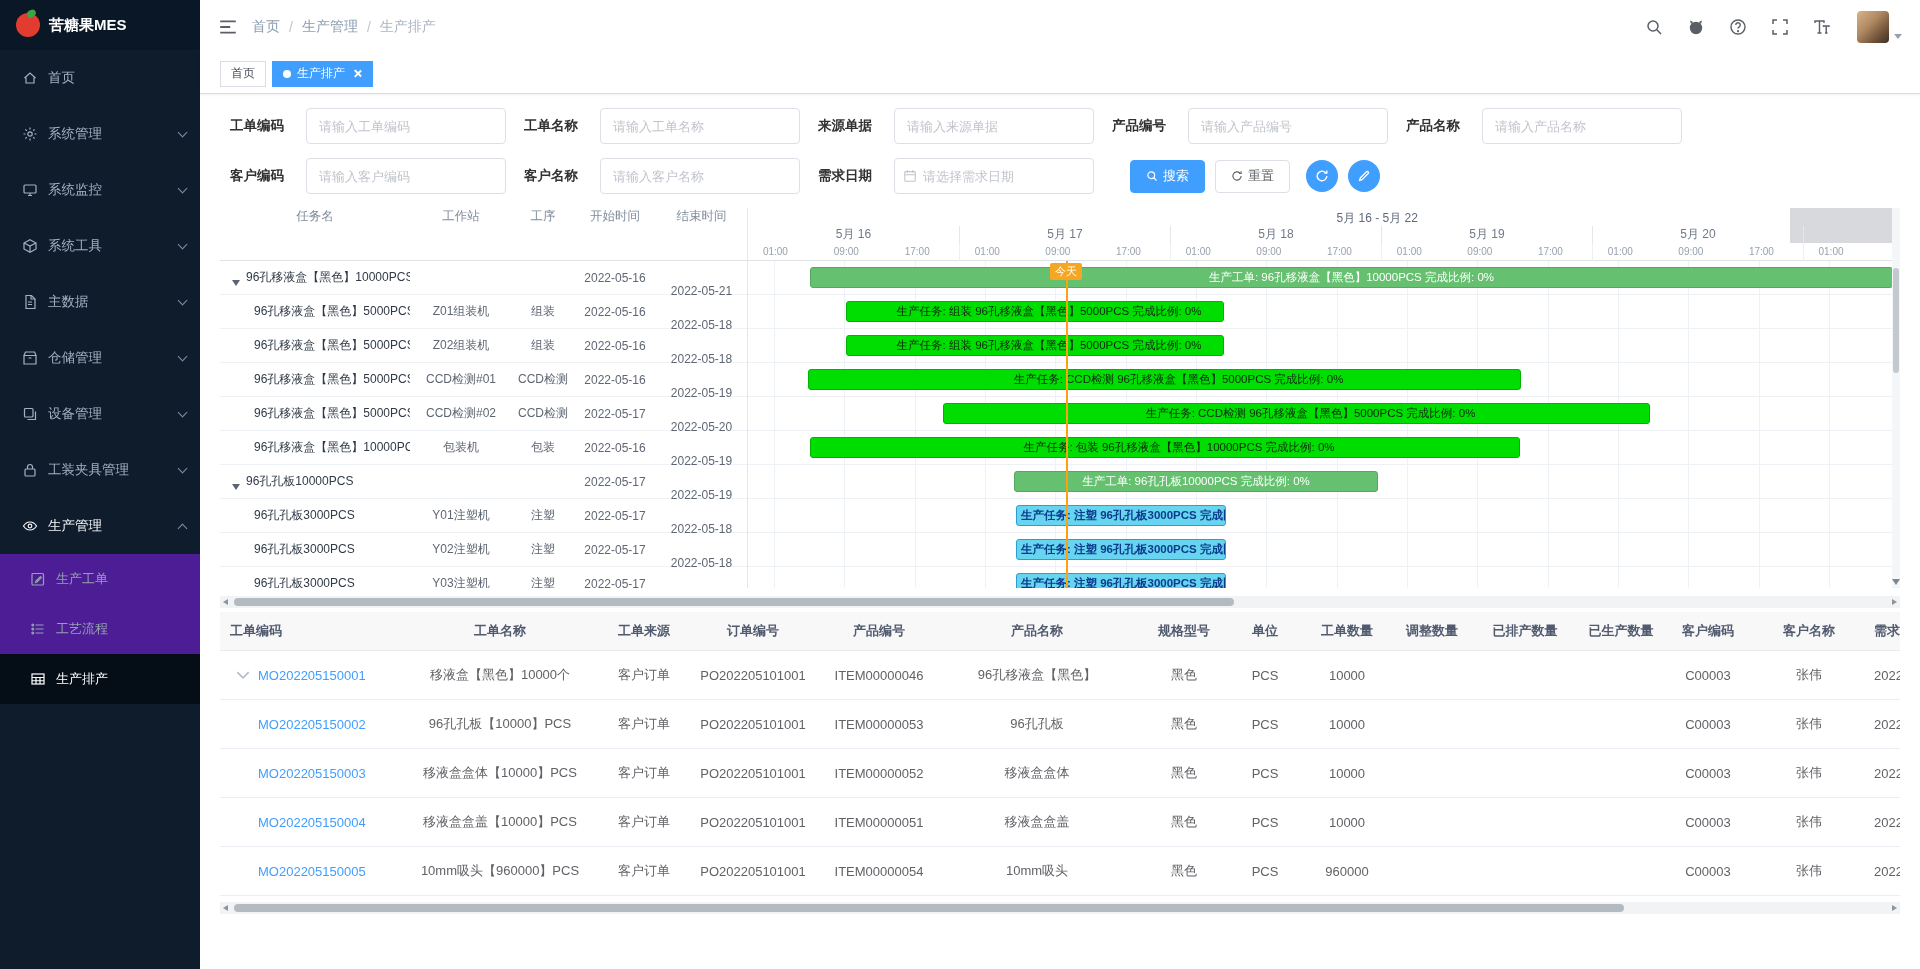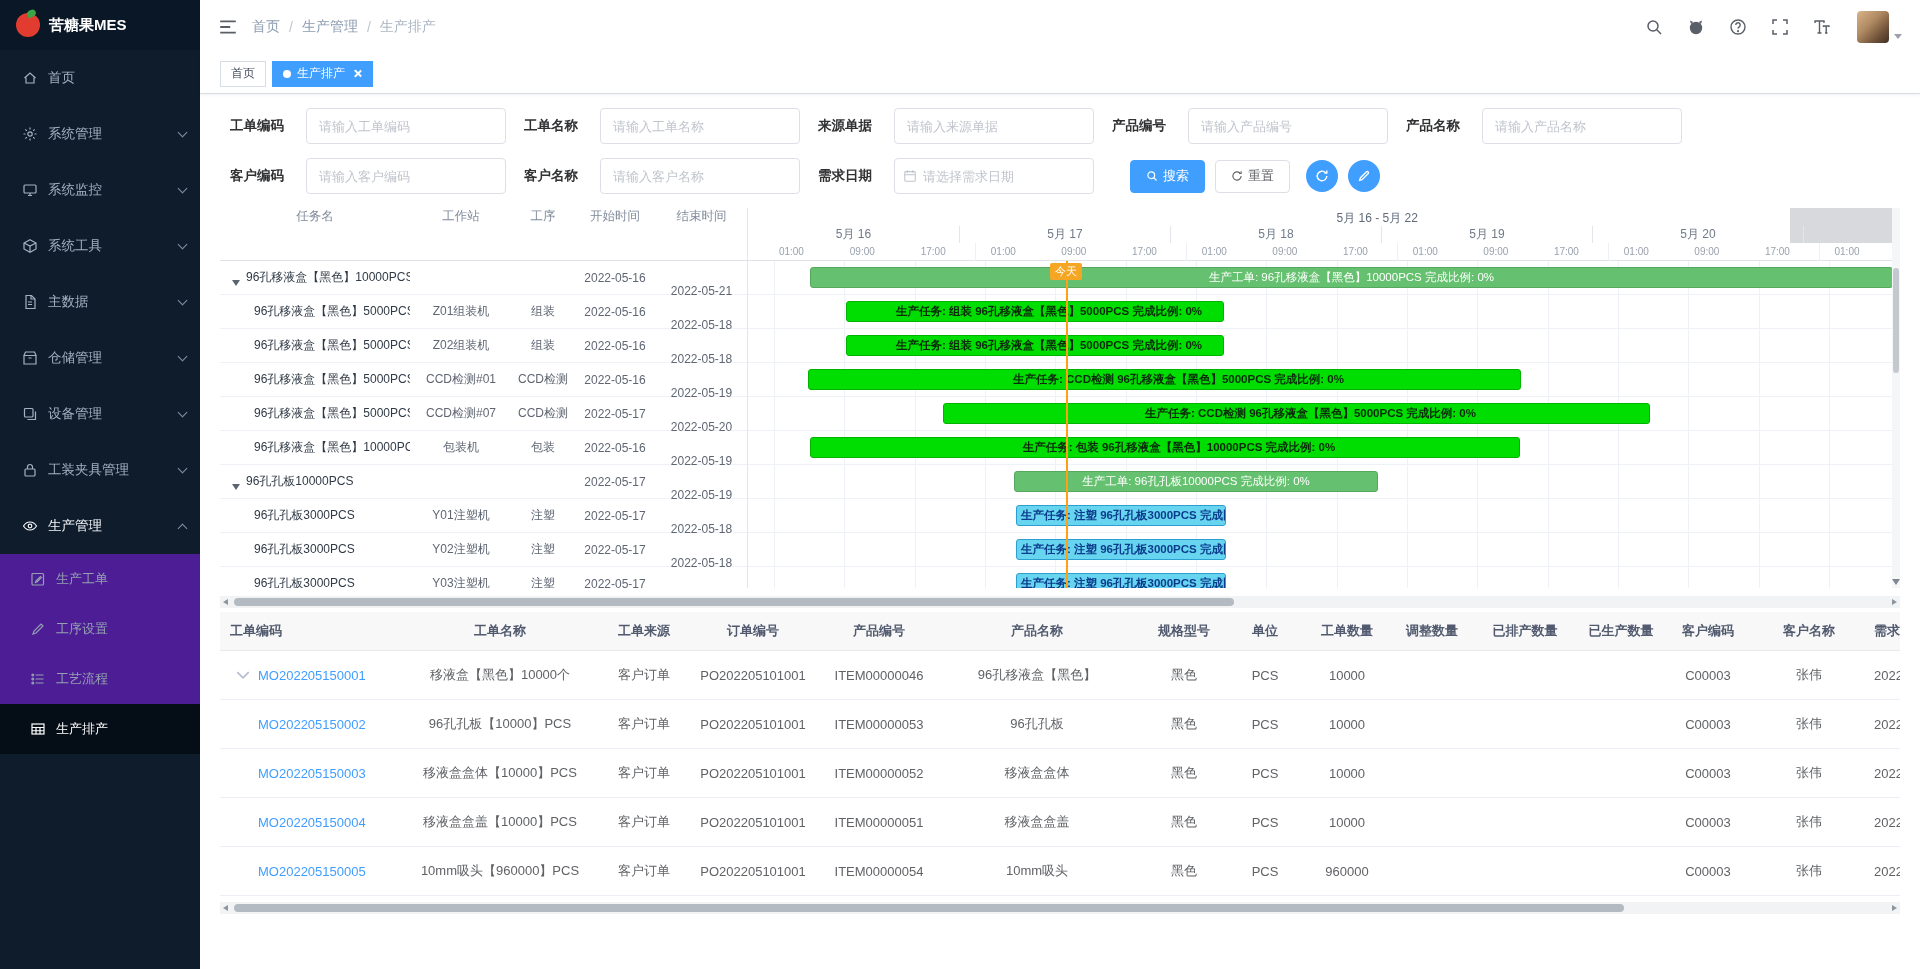--- a/index.html
+++ b/index.html
@@ -81,35 +81,35 @@
   .c-proc { width:62px; text-align:center; white-space:nowrap; overflow:hidden; }
   .c-start { width:82px; text-align:center; } .c-end { width:91px; text-align:center;margin-top:27px; }
 
   .gantt-right { flex:1; min-width:0; border-left:1px solid #e3e7ec; position:relative; }
   .gr-head { height:53px; border-bottom:1px solid #dfe3e8; position:relative; }
   .range-label { position:absolute; top:2px; left:55%; transform:translateX(-50%); font-size:12px; color:#5f6b7b; white-space:nowrap; }
   .day-row { position:absolute; top:18px; left:0; right:0; height:17px; display:flex; }
   .day-cell { width:211px; flex-shrink:0; text-align:center; font-size:12px; color:#6f7a89; border-left:1px solid #e3e7ec; }
   .day-cell:first-child { border-left:none; }
   .day-cell.trail { width:89px; }
-  .hour-row { position:absolute; top:35px; left:16px; right:0; height:18px; display:flex; }
+  .hour-row { position:absolute; top:35px; left:0; right:0; height:18px; display:flex; }
   .hour-cell { width:211px; flex-shrink:0; position:relative; border-left:1px solid #eceff3; }
   .hour-cell:first-child { border-left:none; }
   .hour-cell.trail { width:89px; }
   .hour-cell span { position:absolute; top:3px; transform:translateX(-50%); font-size:10px; color:#98a1ad; white-space:nowrap; }
   .h1 { left:13%; } .h2 { left:46.6%; } .h3 { left:80.2%; }
   .hour-cell.trail span { left:27px; }
   .head-cap { position:absolute; top:0; left:1042px; right:0; height:35px; background:#d7d9dc; }
 
   .gr-body { position:relative; height:327px; overflow:hidden;
     background-image:repeating-linear-gradient(90deg, transparent 0 26px, #eef1f5 26px 27px, transparent 27px 70.33px); }
   .t-row { height:34px; border-bottom:1px solid #eef1f5; position:relative; }
   .bar { position:absolute; top:6px; height:21px; line-height:19px; border-radius:3px; font-size:11.5px; text-align:center; white-space:nowrap; overflow:hidden; padding:0 4px; cursor:pointer; z-index:2; }
   .bar.project { background:#65c16f; border:1px solid #55a85e; color:#fff; }
-  .bar.task { background:#00dd00; border:1px solid #00b400; color:#0a2a0a; font-weight:bold;padding-left:32px; }
+  .bar.task { background:#00dd00; border:1px solid #00b400; color:#0a2a0a; font-weight:normal;padding-left:32px; }
   .bar.sel { background:#67d4f0; border:1px solid #2b9fd0; color:#0b3c8c; font-weight:bold; }
   .today-line { position:absolute; left:318px; top:0; bottom:0; width:2px; background:#ffa013; z-index:4; }
   .today-badge { position:absolute; left:318px; top:2px; transform:translateX(-50%); background:#f5a623; color:#fff; font-size:11px; padding:1px 5px; border-radius:2px; z-index:5; }
 
   .v-scroll { width:8px; flex-shrink:0; background:#f5f6f7; position:relative; }
   .v-thumb { position:absolute; top:60px; left:1px; width:6px; height:105px; background:#c4c9d0; border-radius:3px; cursor:pointer; }
   .v-down { position:absolute; bottom:3px; left:0; width:0; height:0; border-left:4px solid transparent; border-right:4px solid transparent; border-top:6px solid #7f8792; cursor:pointer; }
 
   .h-scroll { height:12px; background:#f2f3f4; position:relative; width:1680px; }
   .h-scroll.g { margin-top:8px; } .h-scroll.t { margin-top:6px; }
@@ -214,26 +214,20 @@
       <span class="chev up"></span>
     </div>
 
     <div class="submenu">
       <div class="sub-item">
         <svg class="icon16" viewBox="0 0 16 16" fill="none" stroke="currentColor" stroke-width="1.2">
             <rect x="2" y="2.5" width="11.5" height="11.5" rx="1"></rect>
             <path d="M6 10l4.5-4.5 1 1L7 11l-1.5.5z"></path>
           </svg>
         <span>生产工单</span>
-      </div>
-      <div class="sub-item">
-        <svg class="icon16" viewBox="0 0 16 16" fill="none" stroke="currentColor" stroke-width="1.2">
-            <path d="M3 13l1-3 7-7 2 2-7 7z"></path>
-          </svg>
-        <span>工序设置</span>
       </div>
       <div class="sub-item">
         <svg class="icon16" viewBox="0 0 16 16" fill="none" stroke="currentColor" stroke-width="1.2">
             <path d="M5.5 4h8M5.5 8h8M5.5 12h8"></path>
             <circle cx="2.8" cy="4" r=".9"></circle>
             <circle cx="2.8" cy="8" r=".9"></circle>
             <circle cx="2.8" cy="12" r=".9"></circle>
           </svg>
         <span>工艺流程</span>
       </div>
@@ -413,21 +407,21 @@
                 </div>
               <div class="c-ws">CCD检测#01</div>
               <div class="c-proc">CCD检测</div>
               <div class="c-start">2022-05-16</div>
               <div class="c-end">2022-05-19</div>
             </div>
             <div class="g-row">
               <div class="c-name child">
                   <span>96孔移液盒【黑色】5000PCS</span>
                 </div>
-              <div class="c-ws">CCD检测#07</div>
+              <div class="c-ws">CCD检测#02</div>
               <div class="c-proc">CCD检测</div>
               <div class="c-start">2022-05-17</div>
               <div class="c-end">2022-05-20</div>
             </div>
             <div class="g-row">
               <div class="c-name child">
                   <span>96孔移液盒【黑色】10000PCS</span>
                 </div>
               <div class="c-ws">包装机</div>
               <div class="c-proc">包装</div>

